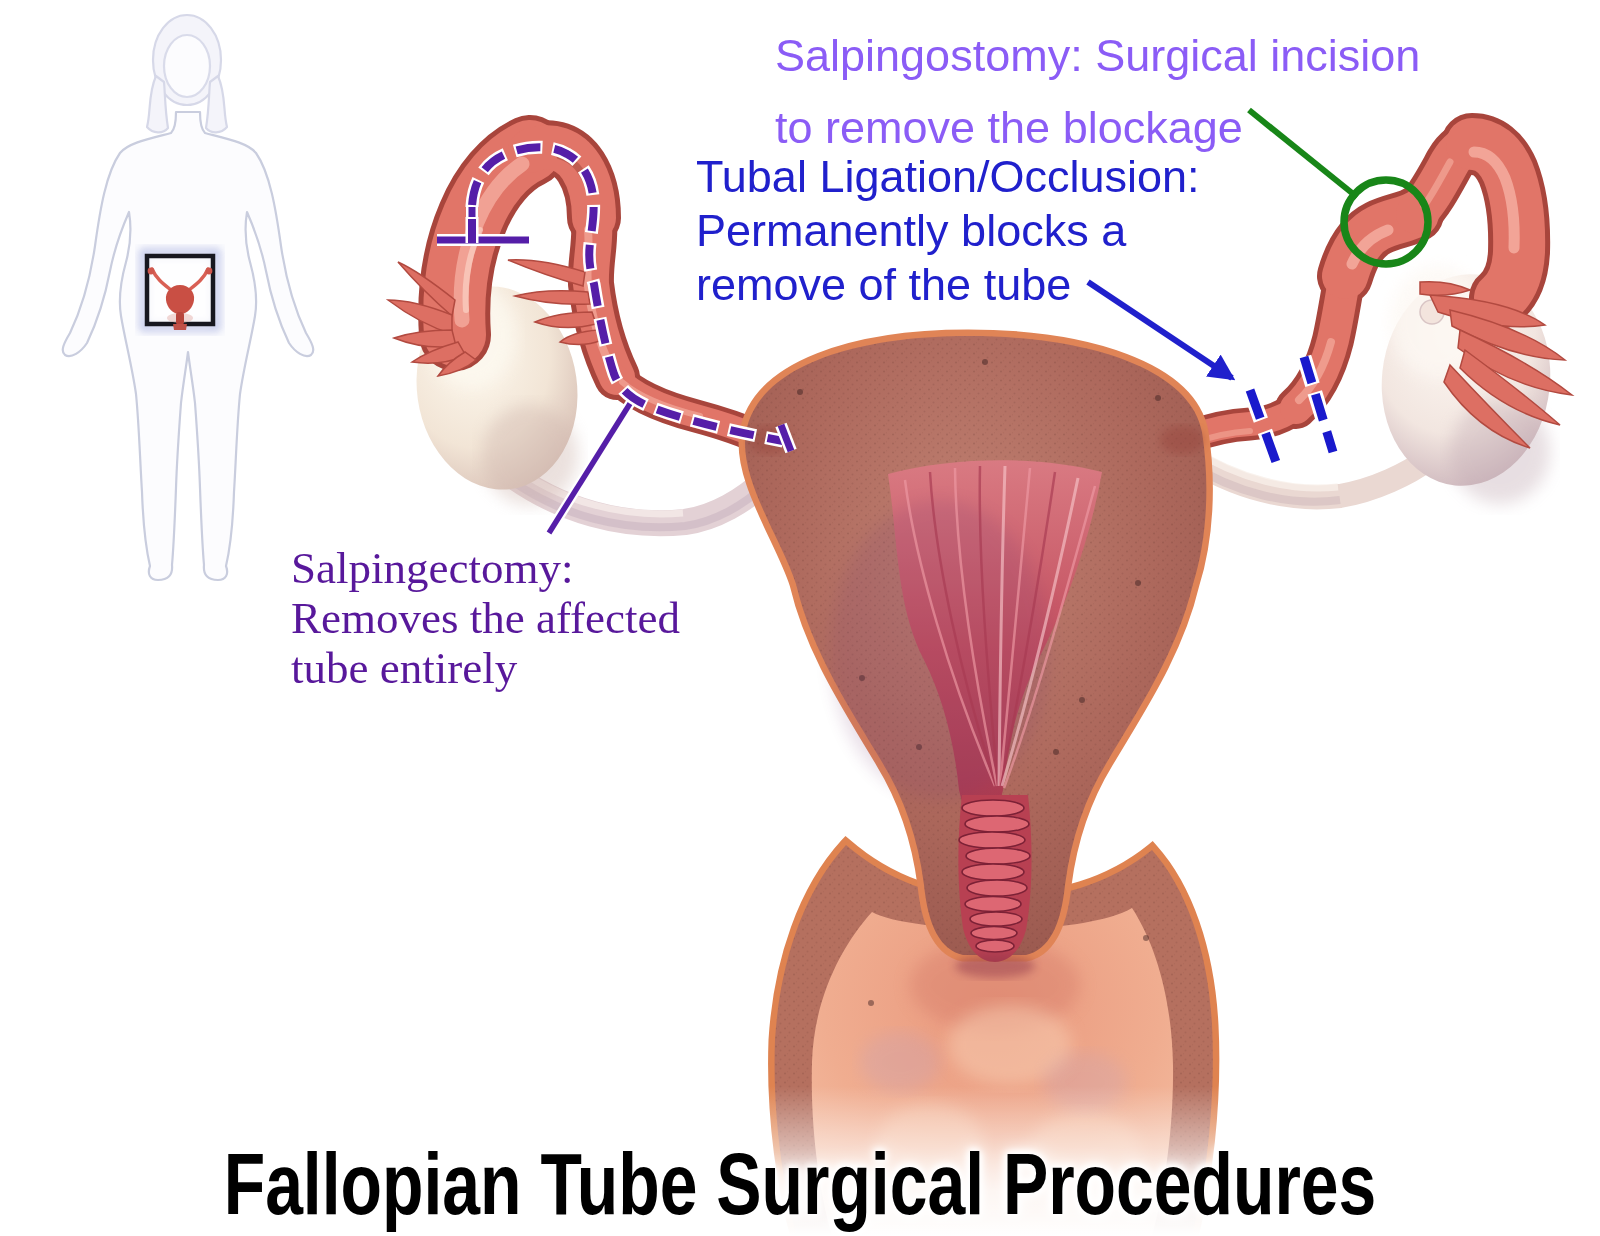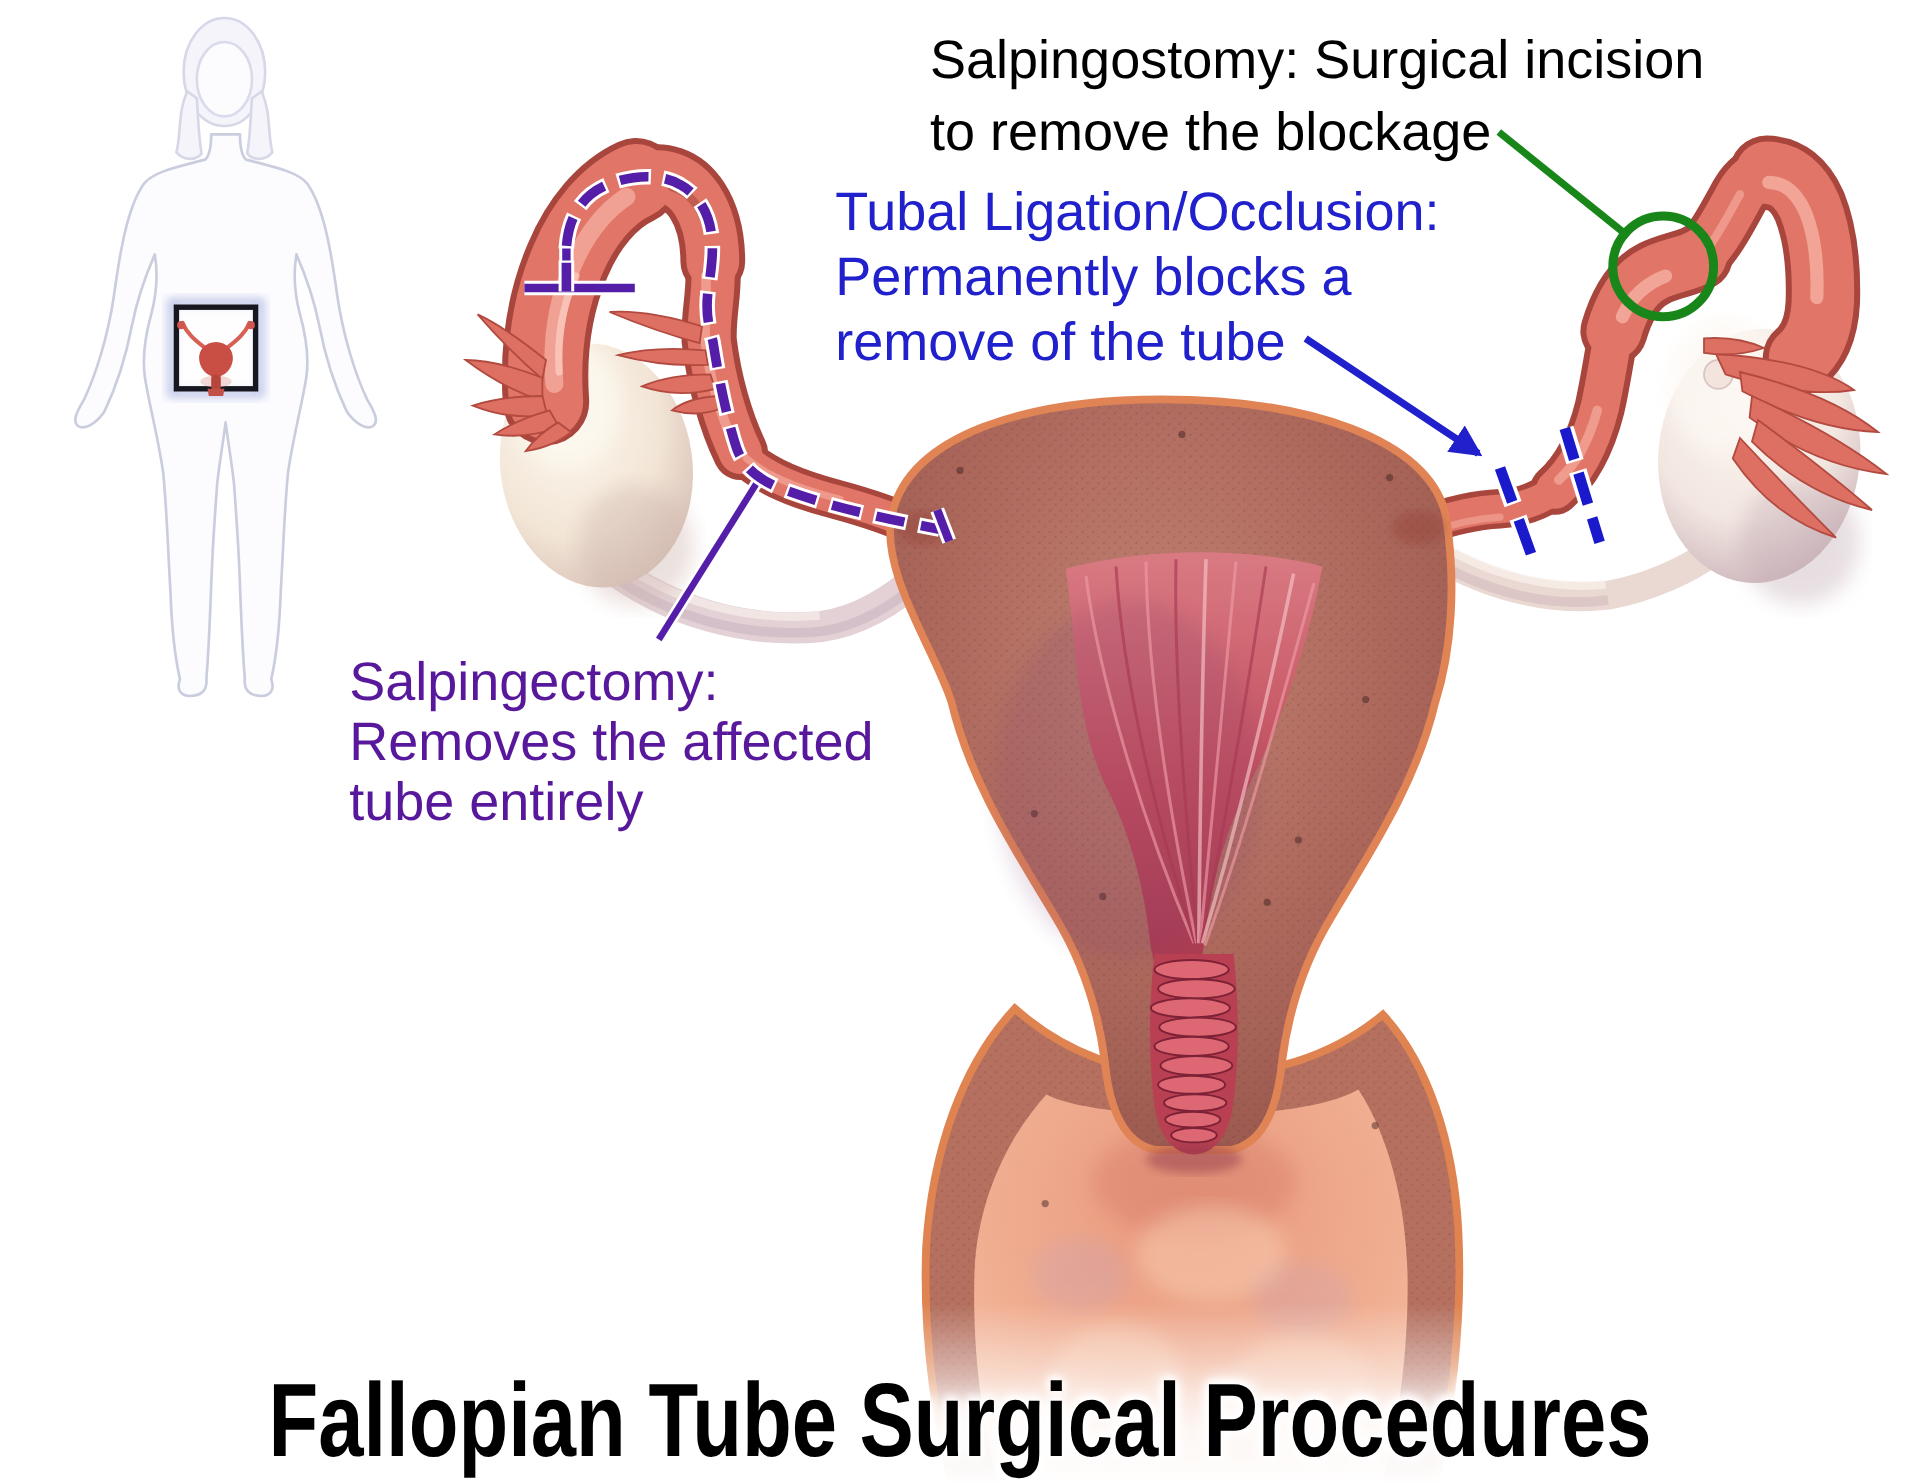--- a/index.html
+++ b/index.html
@@ -3,23 +3,23 @@
 <meta charset="utf-8">
 <style>
   html,body{margin:0;padding:0;background:#fff;}
   body{width:1600px;height:1236px;position:relative;overflow:hidden;
        font-family:"Liberation Sans","DejaVu Sans",sans-serif;}
   #scene{position:absolute;left:0;top:0;z-index:1;}
   .fade{position:absolute;left:0;bottom:0;width:1600px;height:150px;z-index:2;
         background:linear-gradient(to bottom,rgba(255,255,255,0) 0%,rgba(255,255,255,.85) 70%,#fff 100%);}
   .ann{position:absolute;z-index:3;font-size:45px;line-height:52px;white-space:pre-line;
        letter-spacing:0px;}
-  #ann-salpingostomy{left:775px;top:20px;color:#000000;line-height:60px;}
+  #ann-salpingostomy{left:775px;top:20px;color:#8b5cf6;line-height:72px;}
   #ann-ligation{left:696px;top:150px;color:#2020cc;line-height:54px;}
-  #ann-salpingectomy{left:291px;top:543px;color:#58189b;line-height:50px;}
+  #ann-salpingectomy{left:291px;top:543px;color:#58189b;line-height:50px;font-family:Liberation Serif, serif;}
   #title{position:absolute;left:0;top:1138px;width:1600px;z-index:4;text-align:center;
          font-size:87px;line-height:92px;font-weight:bold;color:#000;
          transform:scaleX(0.78);
          text-shadow:0 0 10px #fff,0 0 18px #fff,0 0 28px #fff,2px 2px 8px #fff,-2px -2px 8px #fff;}
 </style>
 </head>
 <body>
 
 <svg id="scene" width="1600" height="1236" viewBox="0 0 1600 1236">
   <defs>

